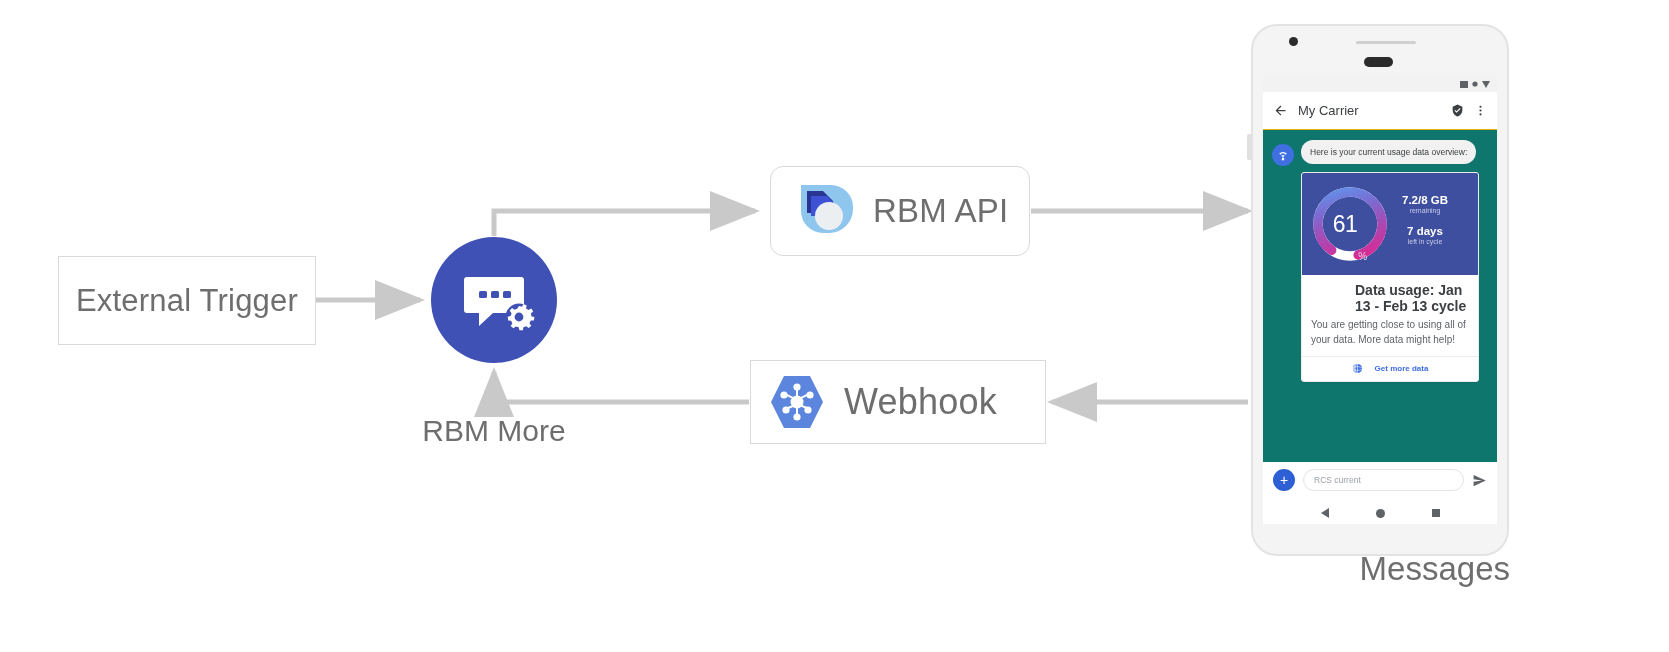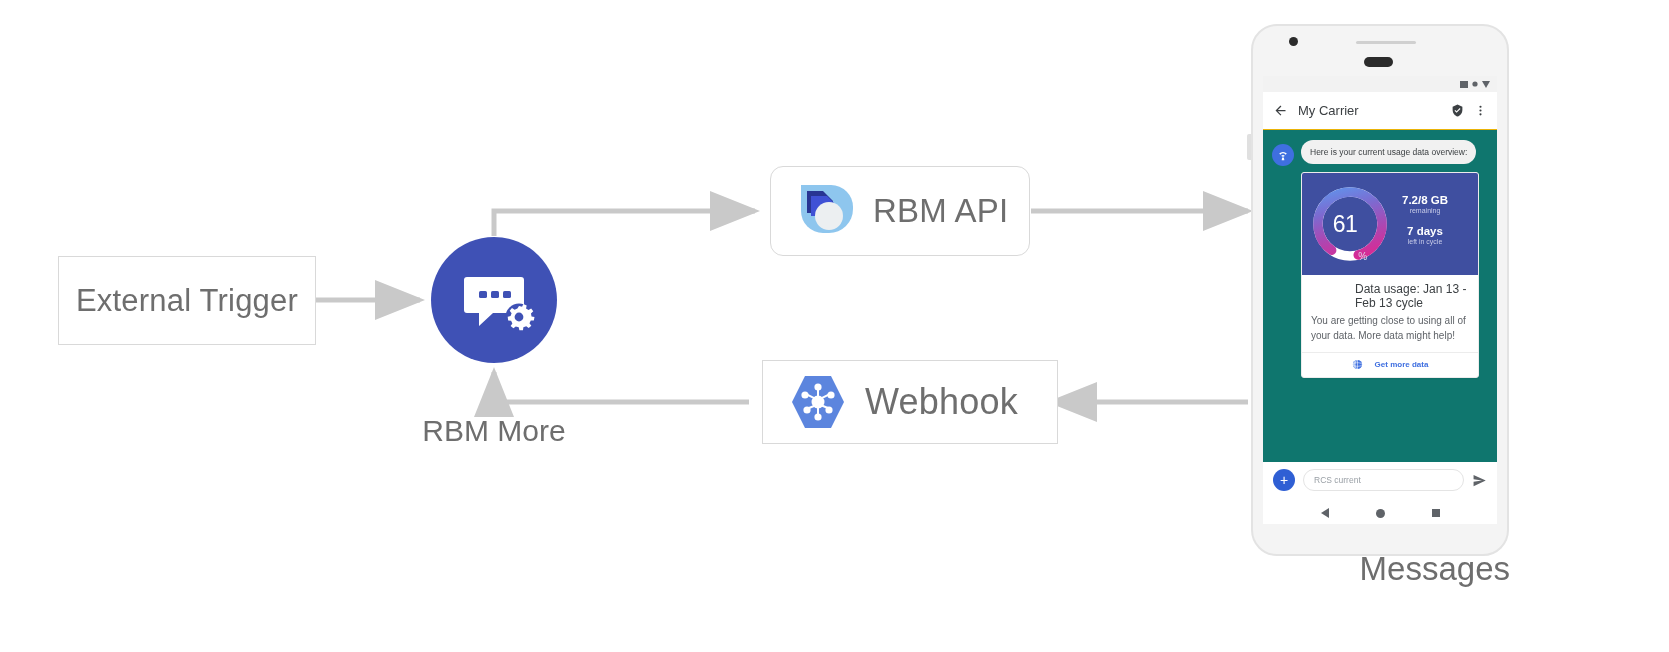--- a/index.html
+++ b/index.html
@@ -62,23 +62,22 @@
     border-radius: 13px;
   }
   #rbm-api-box .node-label { font-size: 33px; }
 
   
   #webhook-box {
     left: 750px;
     top: 360px;
     width: 296px;
     height: 84px;
-    padding-left: 20px;
+    padding-left: 11px;
     gap: 12px;
-    margin-left: 12px;
   }
   #webhook-box .node-label { font-size: 36px; }
 
   
   #rbm-agent-circle {
     position: absolute;
     left: 431px;
     top: 237px;
     width: 126px;
     height: 126px;
@@ -286,22 +285,22 @@
   }
   .stat-sub {
     font-size: 7px;
     color: #c7cbe8;
     margin-bottom: 10px;
   }
   .card-body {
     padding: 7px 9px 4px 9px;
   }
   .card-title {
-    font-size: 12px;
-    font-weight: 400;
+    font-size: 14px;
+    font-weight: 700;
     color: #3c4043;
     margin-bottom: 3px;
     padding-left: 44px;
   }
   .card-desc {
     font-size: 10px;
     color: #5f6368;
     line-height: 1.5;
   }
   .card-action-sep {

